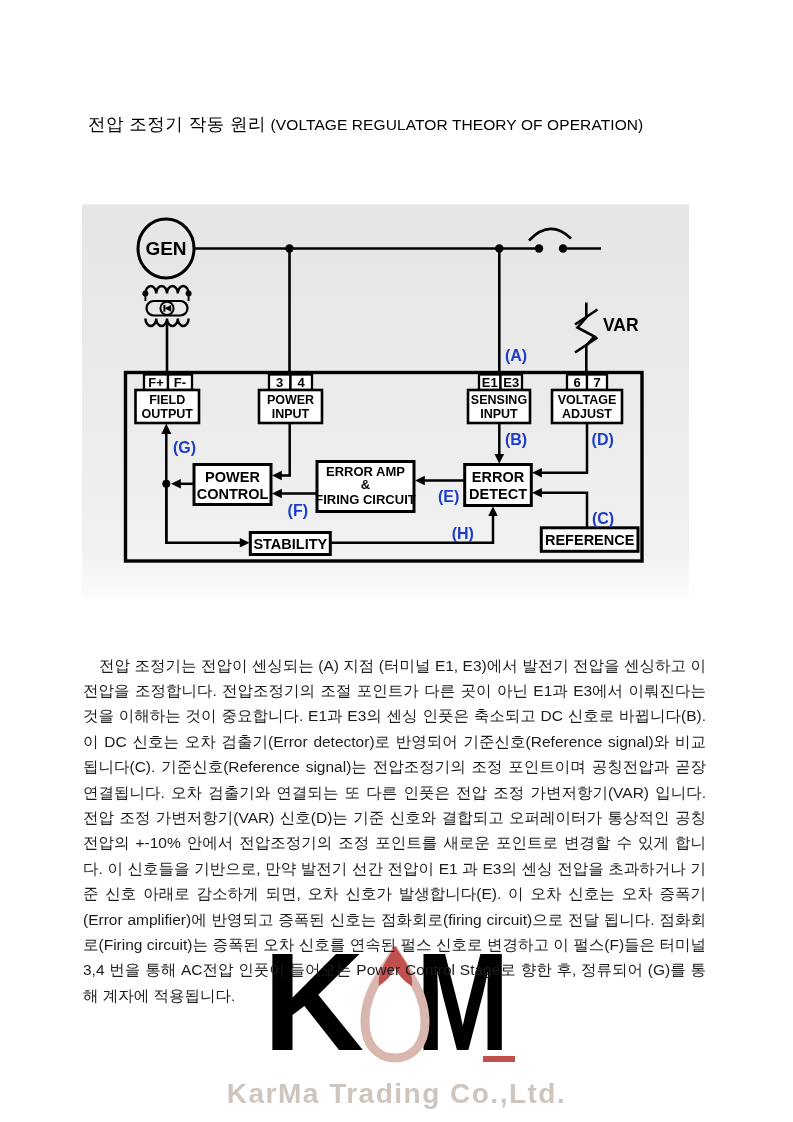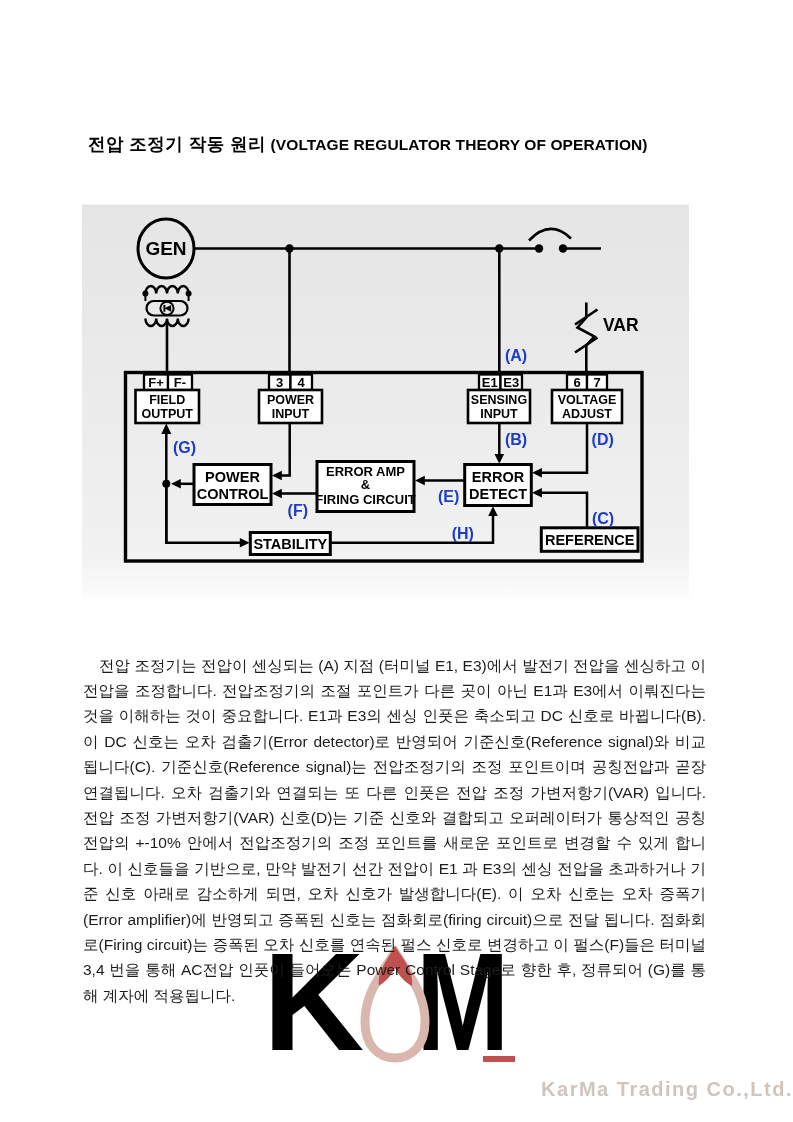--- a/index.html
+++ b/index.html
@@ -1,41 +1,41 @@
 <!DOCTYPE html>
 <html><head>
 <meta charset="utf-8">
 <style>
   html,body{margin:0;padding:0;}
   body{width:793px;height:1122px;background:#ffffff;position:relative;
        font-family:"Liberation Sans",sans-serif;color:#1a1a1a;overflow:hidden;}
   .layer-content{position:absolute;inset:0;z-index:1;}
   .layer-watermark{position:absolute;inset:0;z-index:0;}
 
-  .doc-title{position:absolute;left:88px;top:132px;width:640px;
-             font-weight:bold;color:#000;white-space:nowrap;}
+  .doc-title{position:absolute;left:88px;top:112px;width:640px;
+             font-weight:normal;color:#000;white-space:nowrap;}
   .doc-title .t-ko{font-size:17.5px;letter-spacing:0.5px;}
   .doc-title .t-en{font-size:15.5px;letter-spacing:0.1px;}
 
   .diagram-panel{position:absolute;left:82px;top:204px;width:616px;height:394px;}
   .diagram-panel svg{display:block;width:607px;height:394px;}
   svg text{font-family:"Liberation Sans",sans-serif;font-weight:bold;fill:#000;}
   .sig text{fill:#1d3cc8;font-size:16px;}
 
   .body-text{position:absolute;left:83px;top:637px;width:623px;
              font-size:15.5px;line-height:25.4px;text-align:justify;
              text-indent:16px;color:#1c1c1c;}
 
   .doc-footer{position:absolute;left:88px;top:983px;width:618px;
               text-align:right;font-size:15px;color:#111;}
   .doc-footer .f-company{font-weight:bold;margin-right:6px;}
 
   .wm-logo{position:absolute;left:263px;top:946px;width:258px;height:122px;}
-  .wm-text{position:absolute;left:0;top:1078px;width:793px;text-align:right;
-           font-size:20px;letter-spacing:1.5px;font-weight:bold;}
+  .wm-text{position:absolute;left:0;top:1078px;width:793px;text-align:center;
+           font-size:28px;letter-spacing:1.5px;font-weight:bold;}
 </style>
 </head>
 <body>
 
 <div class="layer-watermark">
   <svg class="wm-logo" viewBox="0 0 258 122">
     <text x="0" y="104" font-size="140" font-family="Liberation Serif, serif" fill="#d9b7af">K</text>
     <text transform="translate(153,104) scale(0.8,1)" font-size="140" font-family="Liberation Serif, serif" fill="#d9b7af">M</text>
     <path d="M132 6 C 116 32 102 48 102 76 C 102 99 115 112 132 112
              C 149 112 162 99 162 76 C 162 48 148 32 132 6 Z" fill="#ffffff" stroke="#d9b7af" stroke-width="9"></path>

